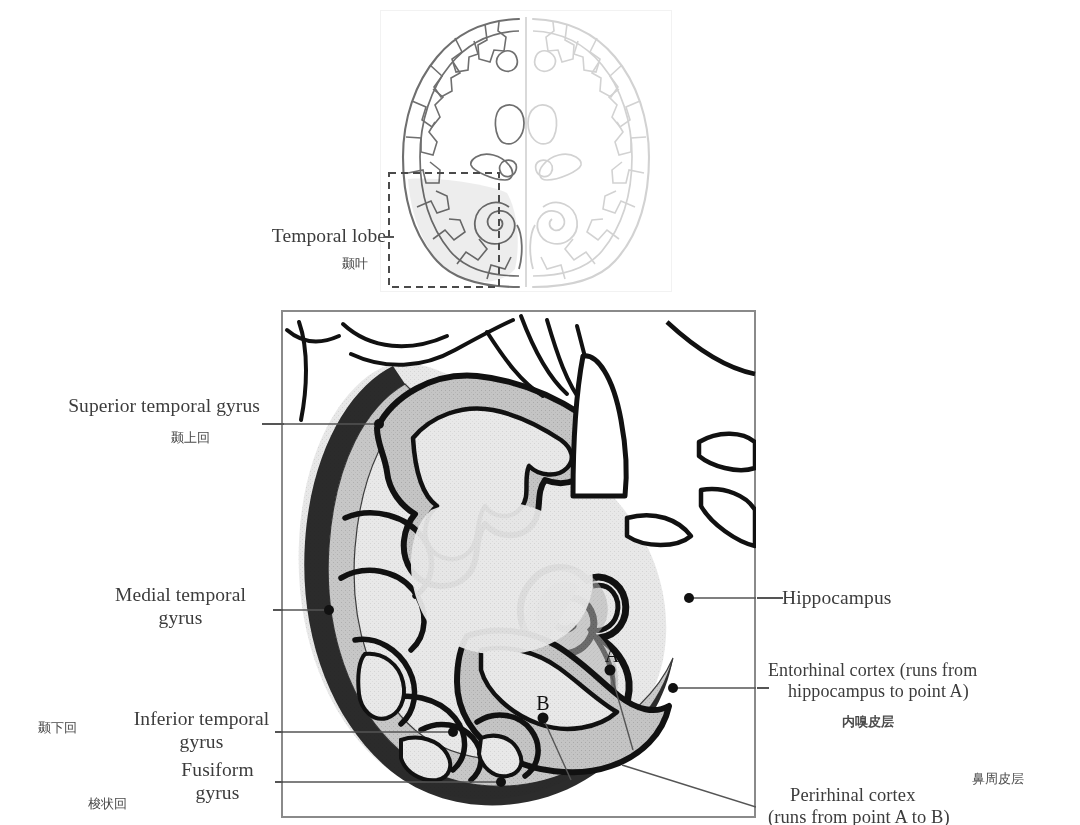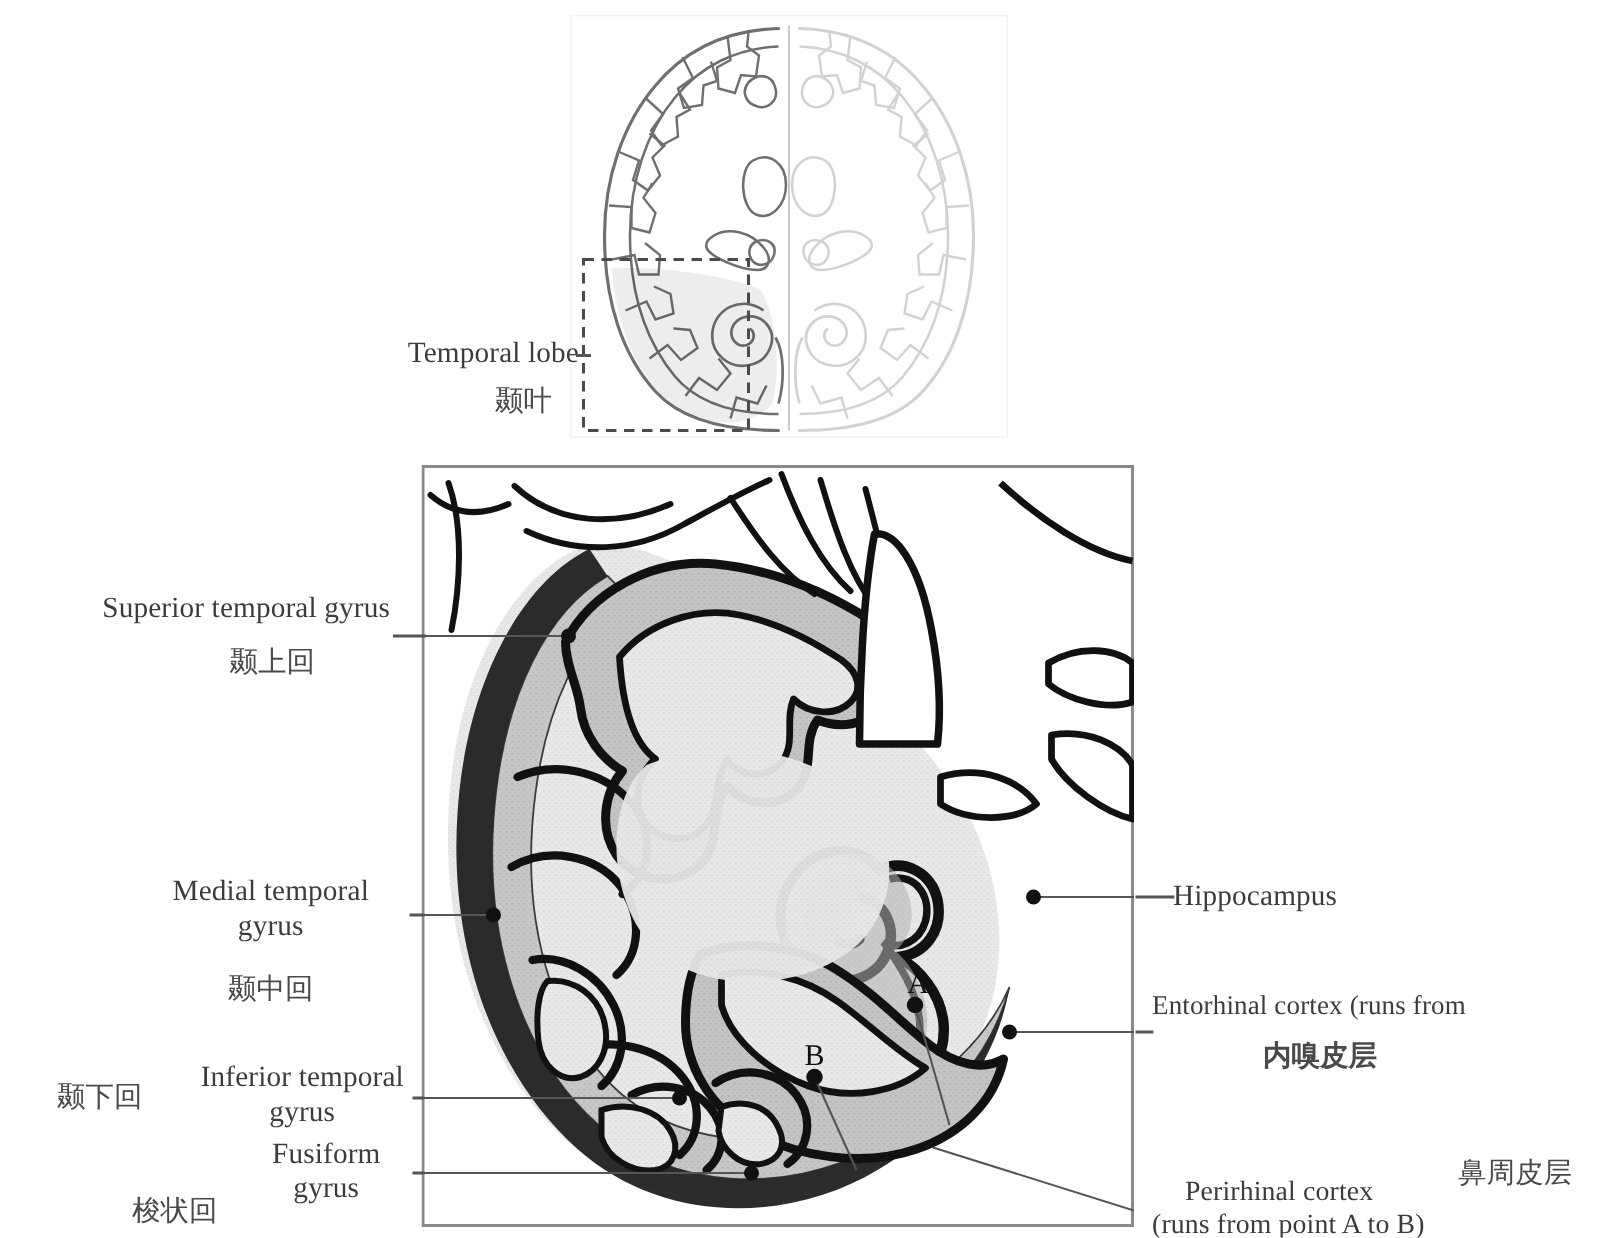--- a/index.html
+++ b/index.html
@@ -12,21 +12,21 @@
 
   
   #overview-panel{left:380px;top:10px;width:290px;height:280px;
      border:1px solid #f2f2f2;background:#fff;}
   #overview-svg{display:block;width:290px;height:280px;}
 
   
   .label{position:absolute;line-height:1.18;color:#3c3c3c;}
   .en{font-family:"Liberation Serif","DejaVu Serif",serif;font-size:19.5px;
       letter-spacing:.1px;white-space:nowrap;}
-  .cn{font-family:"DejaVu Sans","Liberation Sans",sans-serif;font-size:19px;
+  .cn{font-family:"DejaVu Sans","Liberation Sans",sans-serif;font-size:13px;
       color:#4a4a4a;white-space:nowrap;}
   .r{text-align:right;}
   .c{text-align:center;}
   .l{text-align:left;}
 
   #lbl-temporal-lobe{left:246px;top:224px;width:140px;}
   #lbl-temporal-lobe .cn{margin-top:9px;margin-right:18px;}
 
   #lbl-superior{left:10px;top:394px;width:250px;}
   #lbl-superior .cn{margin-top:13px;margin-right:50px;}
@@ -279,21 +279,20 @@
 </div>
 
 <div class="label r" id="lbl-superior">
   <div class="en">Superior temporal gyrus</div>
   <div class="cn">颞上回</div>
 </div>
 
 <div class="label c" id="lbl-medial">
   <div class="en">Medial temporal</div>
   <div class="en">gyrus</div>
-  <div class="cn">颞中回</div>
 </div>
 
 <div class="label c" id="lbl-inferior">
   <div class="en">Inferior temporal</div>
   <div class="en">gyrus</div>
 </div>
 <div class="label l" id="lbl-inferior-cn">
   <div class="cn">颞下回</div>
 </div>
 
@@ -304,20 +303,21 @@
 <div class="label l" id="lbl-fusiform-cn">
   <div class="cn">梭状回</div>
 </div>
 
 <div class="label l" id="lbl-hippocampus">
   <div class="en">Hippocampus</div>
 </div>
 
 <div class="label l" id="lbl-entorhinal">
   <div class="en">Entorhinal cortex (runs from</div>
+  <div class="en l2">hippocampus to point A)</div>
   <div class="cn">内嗅皮层</div>
 </div>
 
 <div class="label l" id="lbl-perirhinal">
   <div class="en l1">Perirhinal cortex</div>
   <div class="en">(runs from point A to B)</div>
 </div>
 <div class="label l" id="lbl-perirhinal-cn">
   <div class="cn">鼻周皮层</div>
 </div>

